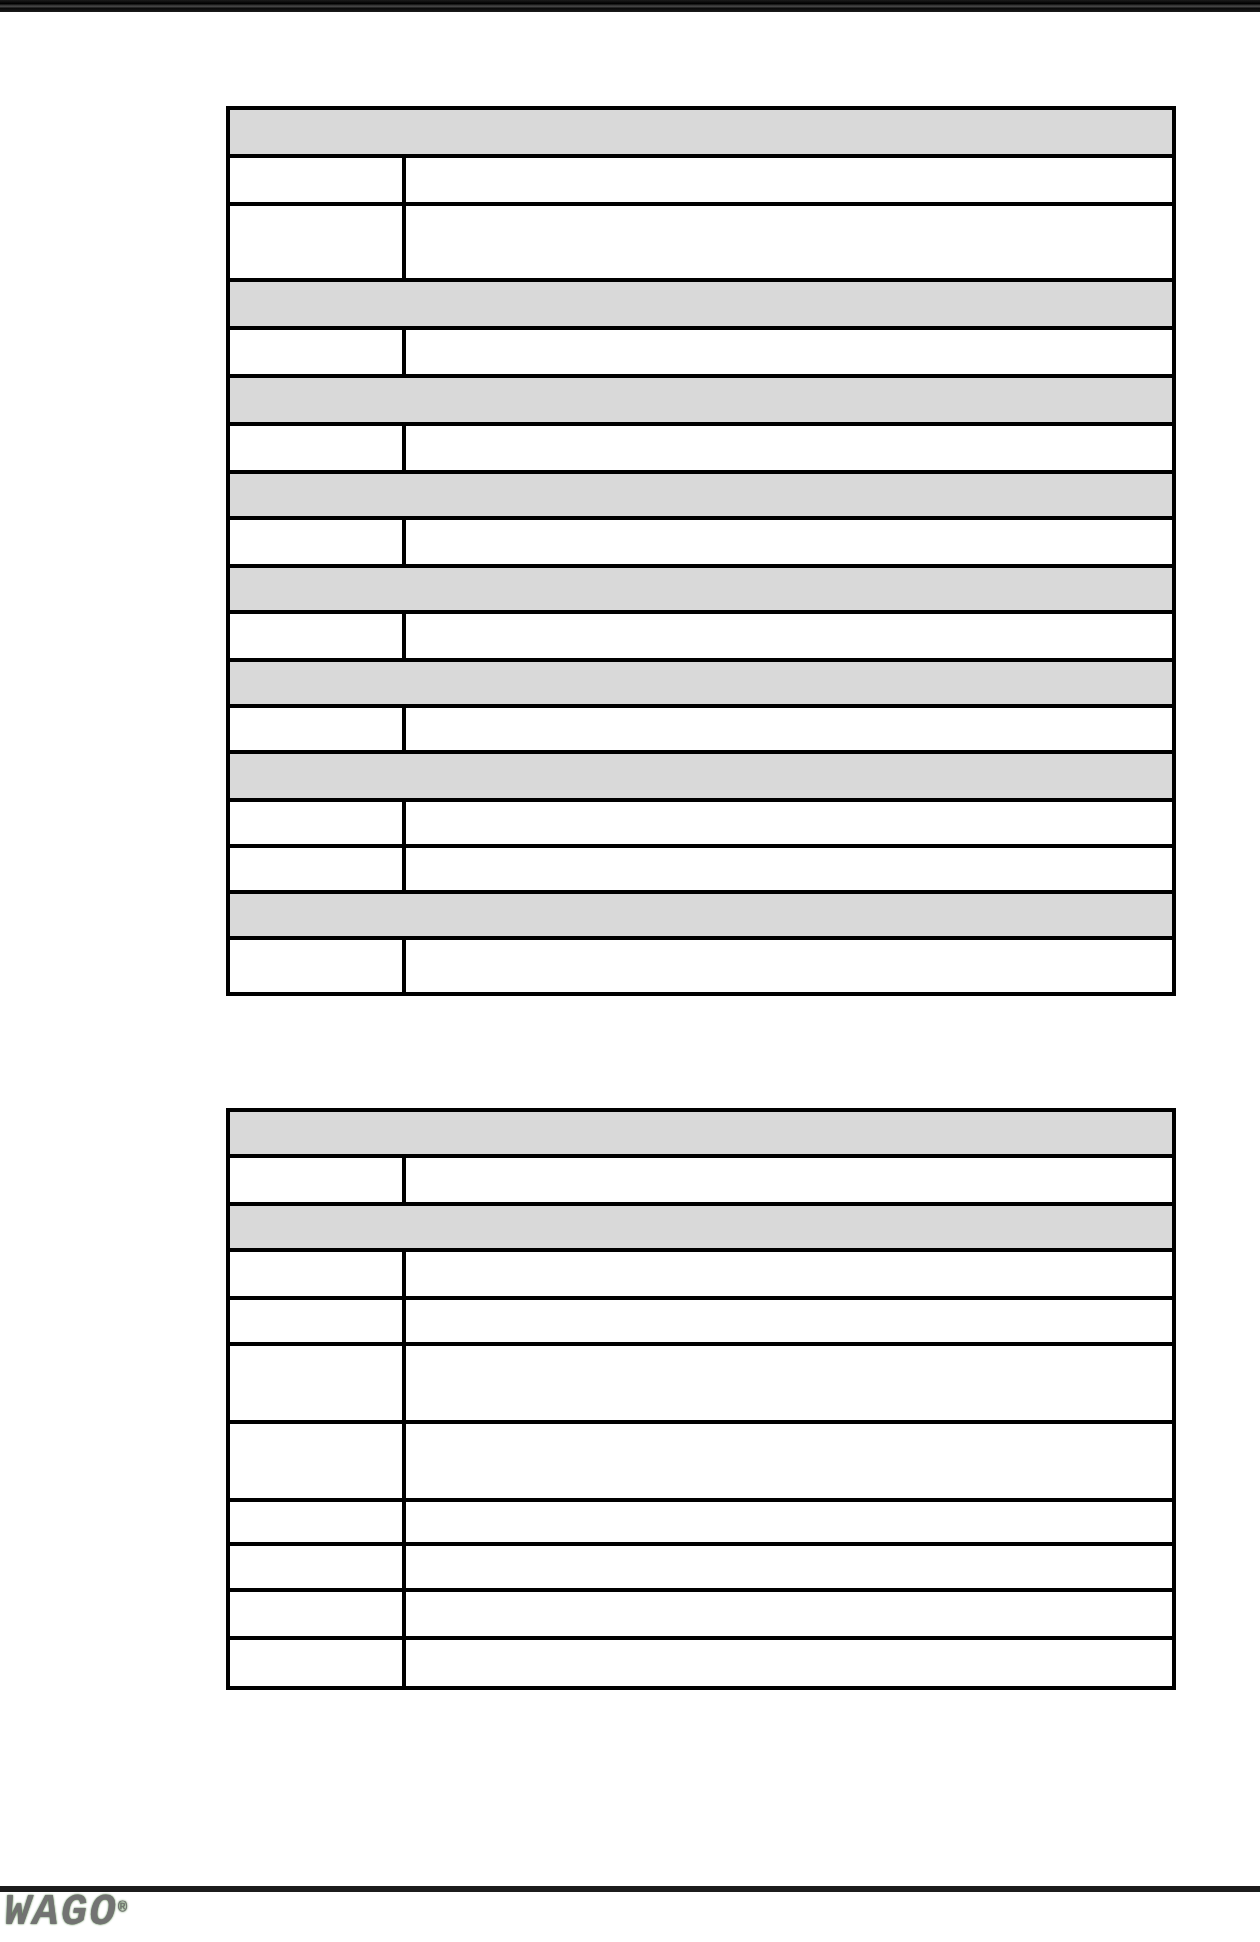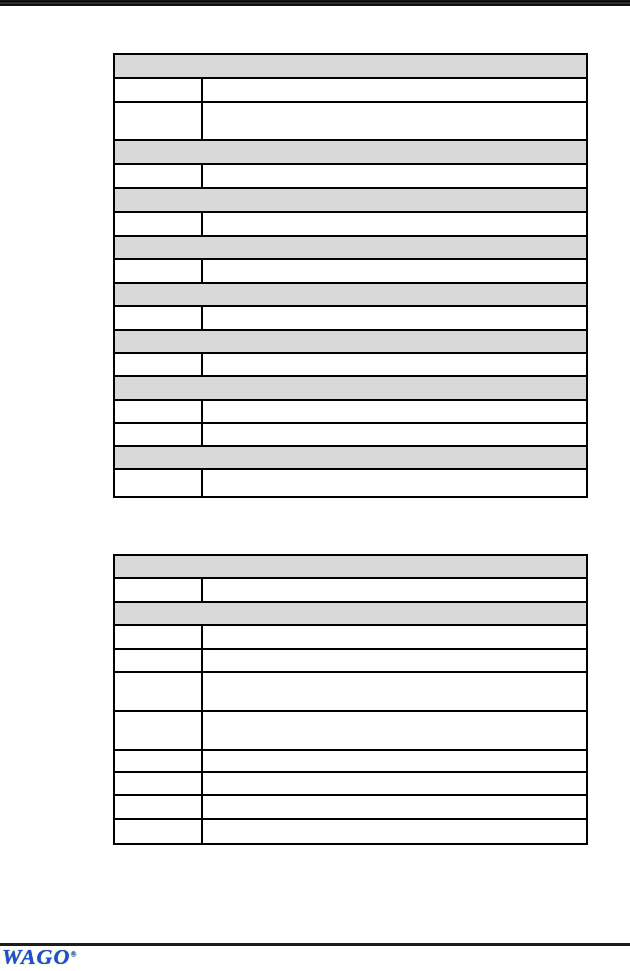--- a/index.html
+++ b/index.html
@@ -32,22 +32,22 @@
     border-right: 2px solid #000;
   }
   .cell.value { flex: 1 1 auto; }
   .footer-rule {
     position: absolute; left: 0; top: 943;
     top: 943px; width: 630px; height: 3px;
     background: #1c1c1c;
   }
   .wago-logo {
     position: absolute; left: 2px; top: 945px;
-    color: #1d4ed8;
-    font-family: Liberation Serif, serif;
+    color: #737373;
+    font-family: Liberation Mono, monospace;
     font-weight: bold;
     font-style: italic;
     font-size: 22px;
     letter-spacing: 1px;
     line-height: 24px;
     text-shadow: 0 0 1px #2d6420;
     white-space: nowrap;
   }
   .wago-logo .reg-mark {
     font-size: 8px;

